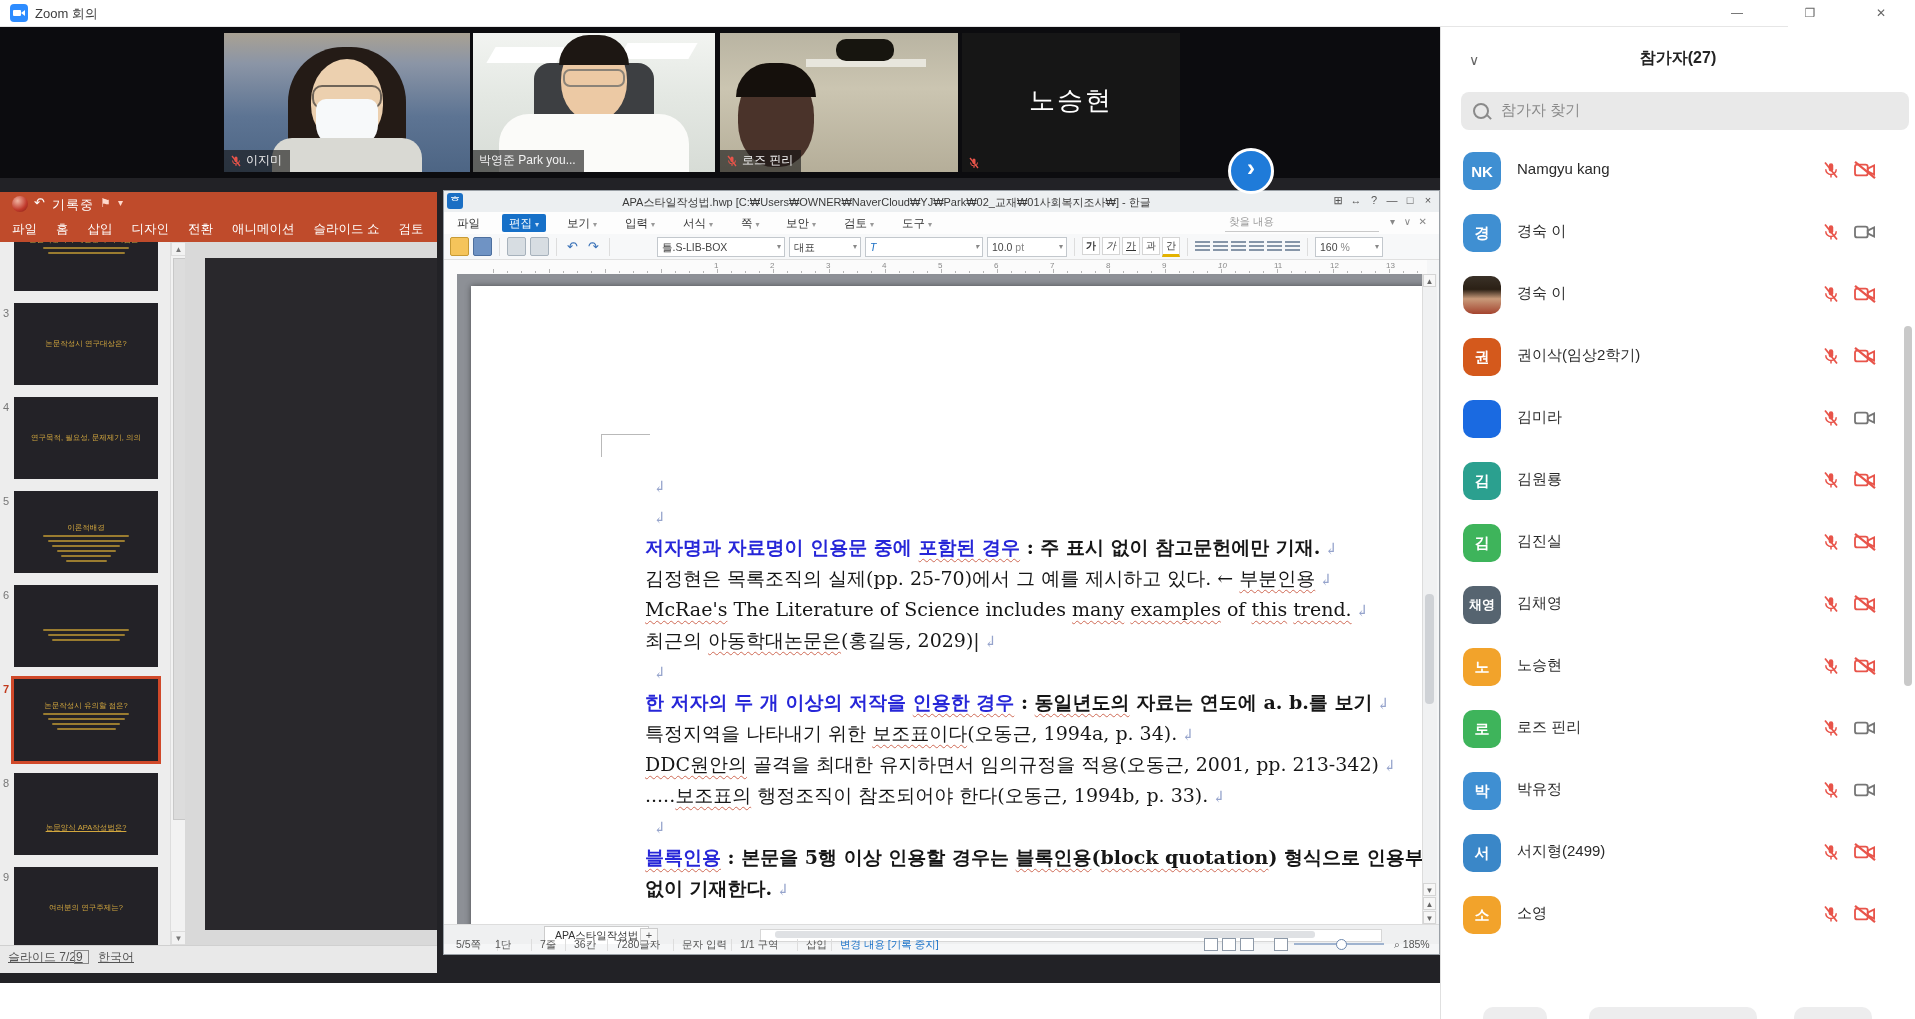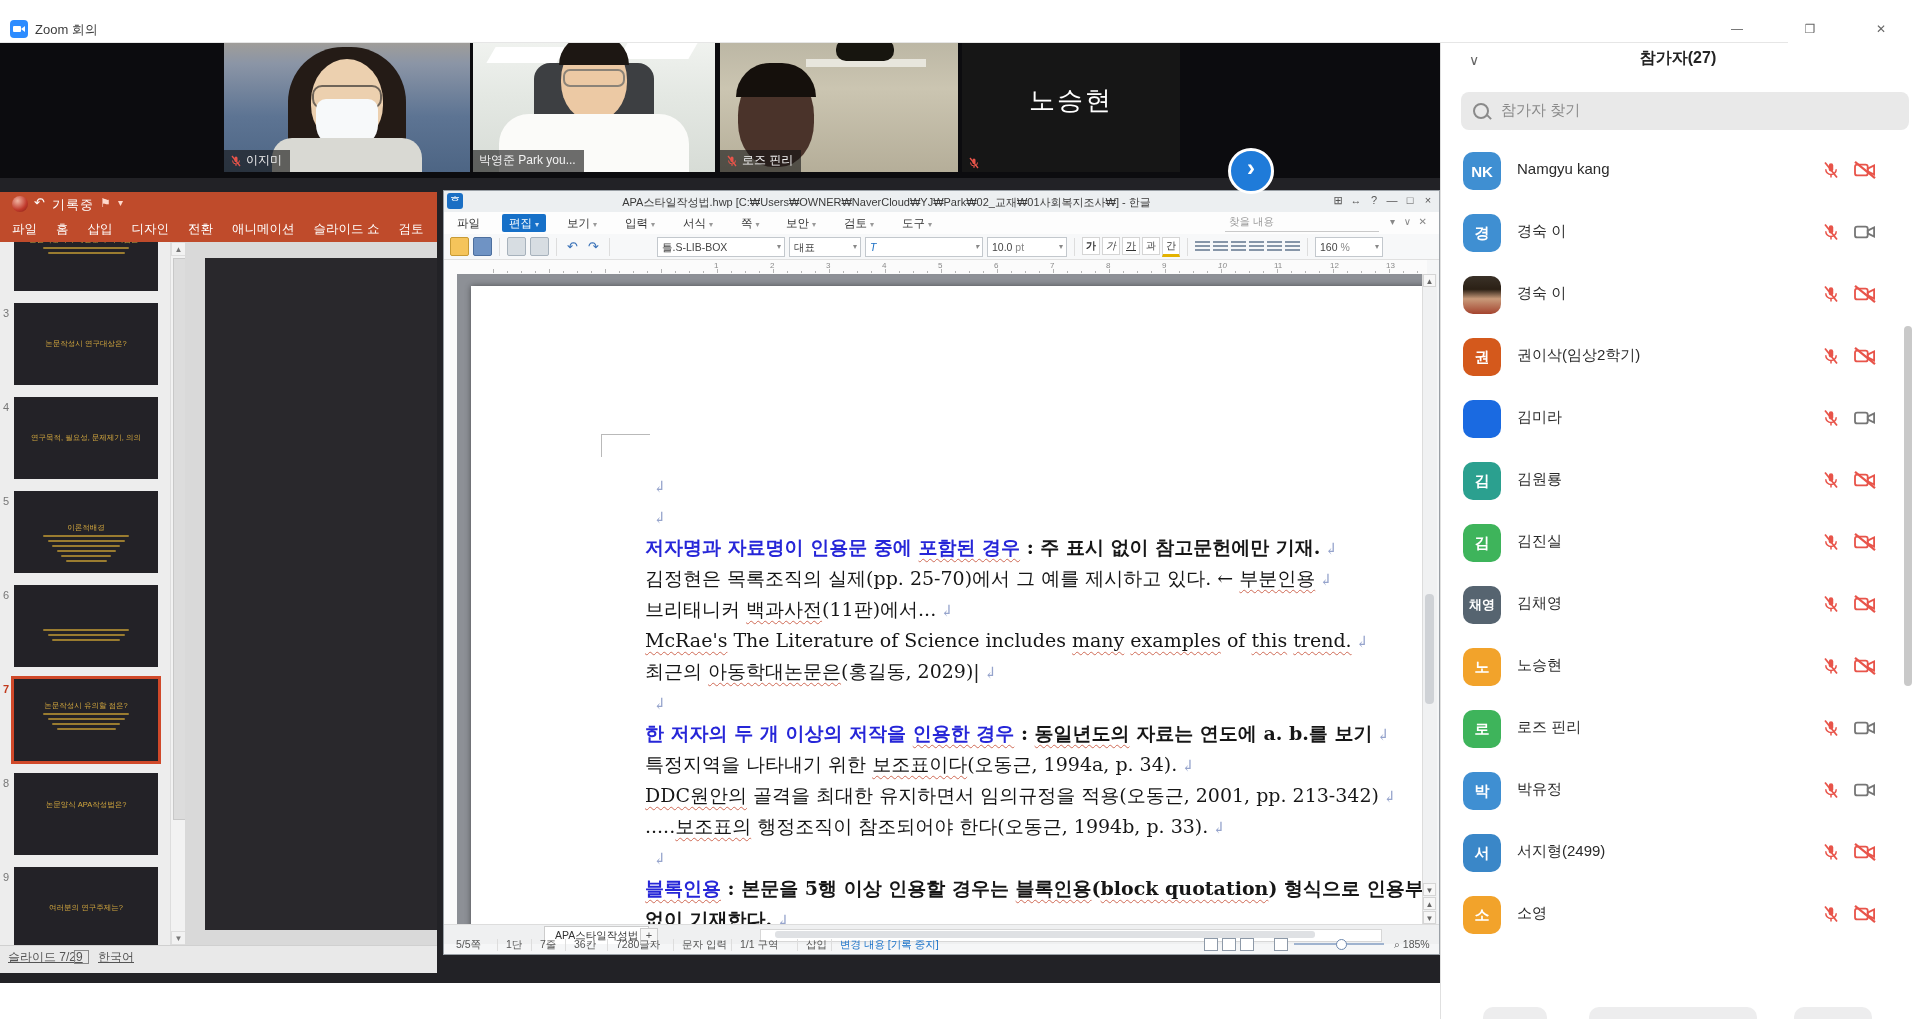--- a/index.html
+++ b/index.html
@@ -1,20 +1,20 @@
 <!DOCTYPE html>
 <html><head>
 <meta charset="utf-8">
 <style>
   html,body{margin:0;padding:0;background:#444;}
   .screen{position:relative;width:1915px;height:1019px;overflow:hidden;background:#fff;
           font-family:"Liberation Sans",sans-serif;-webkit-font-smoothing:antialiased;}
 
   
-  .titlebar{position:absolute;left:0;top:0;width:1788px;height:26px;background:#fff;border-bottom:1px solid #e6e6e6;z-index:40;margin-top:16px;}
+  .titlebar{position:absolute;left:0;top:0;width:1788px;height:26px;background:#fff;border-bottom:1px solid #e6e6e6;z-index:40;}
   .zlogo{position:absolute;left:10px;top:4px;width:18px;height:18px;border-radius:4px;background:#2d8cff;}
   .zlogo .cam-body{position:absolute;left:3px;top:6px;width:8px;height:6px;background:#fff;border-radius:1px;}
   .zlogo .cam-lens{position:absolute;left:11px;top:6px;width:0;height:0;border-right:4px solid #fff;border-top:3px solid transparent;border-bottom:3px solid transparent;}
   .ztitle{position:absolute;left:35px;top:5px;font-size:13px;color:#3c3c3c;}
   .wbtn{position:absolute;top:3px;width:30px;height:20px;text-align:center;font-size:12px;color:#666;line-height:20px;cursor:default;}
 
   
   .strip{position:absolute;left:0;top:26px;width:1440px;height:152px;background:#0c0c0f;z-index:30;}
   .vtile{position:absolute;top:7px;height:139px;overflow:hidden;background:#000;}
   .vtile.active{outline:2px solid #a3cf4e;outline-offset:-2px;}
@@ -289,21 +289,21 @@
           <div class="pnum sel" style="top: 441px;">7</div>
           <div class="pslide sel" style="top: 437px;">
             <div class="ptitle" style="margin-top: 22px;">논문작성시 유의할 점은?</div>
             <div class="psub" style="width: 86px;"></div>
             <div class="psub" style="width: 77px;"></div>
             <div class="psub" style="width: 68px;"></div>
             <div class="psub" style="width: 59px;"></div>
           </div>
           <div class="pnum" style="top: 535px;">8</div>
           <div class="pslide" style="top: 531px;">
-            <div class="ptitle" style="margin-top: 27px;">논문양식 APA작성법은?</div>
+            <div class="ptitle" style="margin-top: 50px; text-decoration: underline;">논문양식 APA작성법은?</div>
           </div>
           <div class="pnum" style="top: 629px;">9</div>
           <div class="pslide" style="top: 625px;">
             <div class="ptitle" style="margin-top: 36px;">여러분의 연구주제는?</div>
           </div>
         </div>
       <div class="pscroll">
         <div class="arr" style="top:0;">▲</div>
         <div class="thumb"></div>
         <div class="arr" style="bottom:0;">▼</div>
@@ -463,21 +463,20 @@
           <div class="rtick" style="left: 960px; height: 2px; top: 11px;"></div>
         </div>
       <div class="hwp-docarea">
         <div class="page">
           <div class="cmark"></div>
           <div class="doc" id="doc">
               <div class="doc-line"><span class="pilc" style="margin-left: 8px;">↲</span></div>
               <div class="doc-line"><span class="pilc" style="margin-left: 8px;">↲</span></div>
               <div class="doc-line"><span class="sg b">저자명과 자료명이 인용문 중에 </span><span class="sg b w">포함된 경우</span><span class="sg k"> : 주 표시 없이 참고문헌에만 기재.</span><span class="pilc">↲</span></div>
               <div class="doc-line"><span class="sg">김정현은 목록조직의 실제(pp. 25-70)에서 그 예를 제시하고 있다. ← </span><span class="sg w">부분인용</span><span class="pilc">↲</span></div>
-              <div class="doc-line"><span class="sg">브리태니커 </span><span class="sg w">백과사전</span><span class="sg">(11판)에서...</span><span class="pilc">↲</span></div>
               <div class="doc-line"><span class="sg w">McRae's</span><span class="sg"> The Literature of Science includes </span><span class="sg w">many</span><span class="sg"> </span><span class="sg w">examples</span><span class="sg"> of </span><span class="sg w">this</span><span class="sg"> </span><span class="sg w">trend.</span><span class="pilc">↲</span></div>
               <div class="doc-line"><span class="sg">최근의 </span><span class="sg w">아동학대논문은</span><span class="sg">(홍길동, 2029)</span><span class="caret-i">|</span><span class="pilc">↲</span></div>
               <div class="doc-line"><span class="pilc" style="margin-left: 8px;">↲</span></div>
               <div class="doc-line"><span class="sg b">한 저자의 두 개 이상의 저작을 </span><span class="sg b w">인용한 경우</span><span class="sg k"> : </span><span class="sg k w">동일년도의</span><span class="sg k"> 자료는 연도에 a. b.를 보기</span><span class="pilc">↲</span></div>
               <div class="doc-line"><span class="sg">특정지역을 나타내기 위한 </span><span class="sg w">보조표이다</span><span class="sg">(오동근, 1994a, p. 34).</span><span class="pilc">↲</span></div>
               <div class="doc-line"><span class="sg w">DDC원안의</span><span class="sg"> 골격을 최대한 유지하면서 임의규정을 적용(오동근, 2001, pp. 213-342)</span><span class="pilc">↲</span></div>
               <div class="doc-line"><span class="sg">.....</span><span class="sg w">보조표의</span><span class="sg"> 행정조직이 참조되어야 한다(오동근, 1994b, p. 33).</span><span class="pilc">↲</span></div>
               <div class="doc-line"><span class="pilc" style="margin-left: 8px;">↲</span></div>
               <div class="doc-line"><span class="sg b w">블록인용</span><span class="sg k"> : 본문을 5행 이상 인용할 경우는 </span><span class="sg k w">블록인용</span><span class="sg k">(</span><span class="sg k w">block quotation</span><span class="sg k">) 형식으로 인용부</span></div>
               <div class="doc-line"><span class="sg k">없이 기재한다.</span><span class="pilc">↲</span></div>
@@ -494,21 +493,21 @@
       <div class="hwp-tabs">
         <div class="dtab">APA스타일작성법</div>
         <div class="dplus">+</div>
         <div class="hscroll">
             <div class="th"></div>
           </div>
       </div>
       <div class="hwp-status" id="hwp-status">
           <div class="hst" style="left: 12px;">5/5쪽</div>
           <div class="hsep" style="left: 53px;"></div>
-          <div class="hst" style="left: 62px;">1단</div>
+          <div class="hst" style="left: 51px;">1단</div>
           <div class="hsep" style="left: 87px;"></div>
           <div class="hst" style="left: 96px;">7줄</div>
           <div class="hsep" style="left: 121px;"></div>
           <div class="hst" style="left: 130px;">36칸</div>
           <div class="hsep" style="left: 163px;"></div>
           <div class="hst" style="left: 172px;">7280글자</div>
           <div class="hsep" style="left: 229px;"></div>
           <div class="hst" style="left: 238px;">문자 입력</div>
           <div class="hsep" style="left: 287px;"></div>
           <div class="hst" style="left: 296px;">1/1 구역</div>

